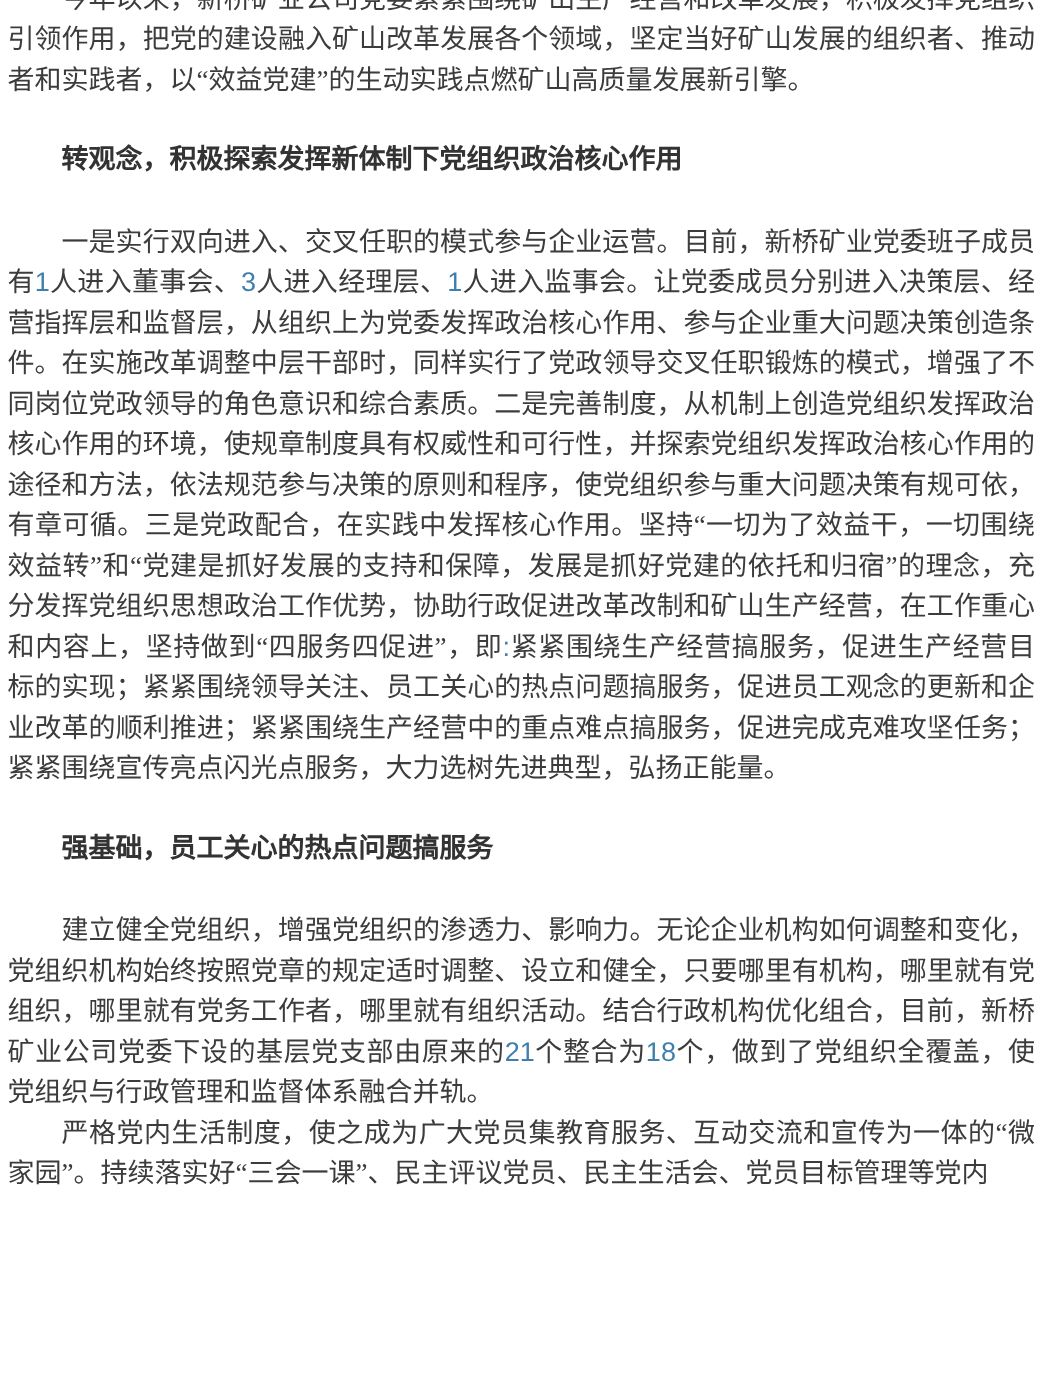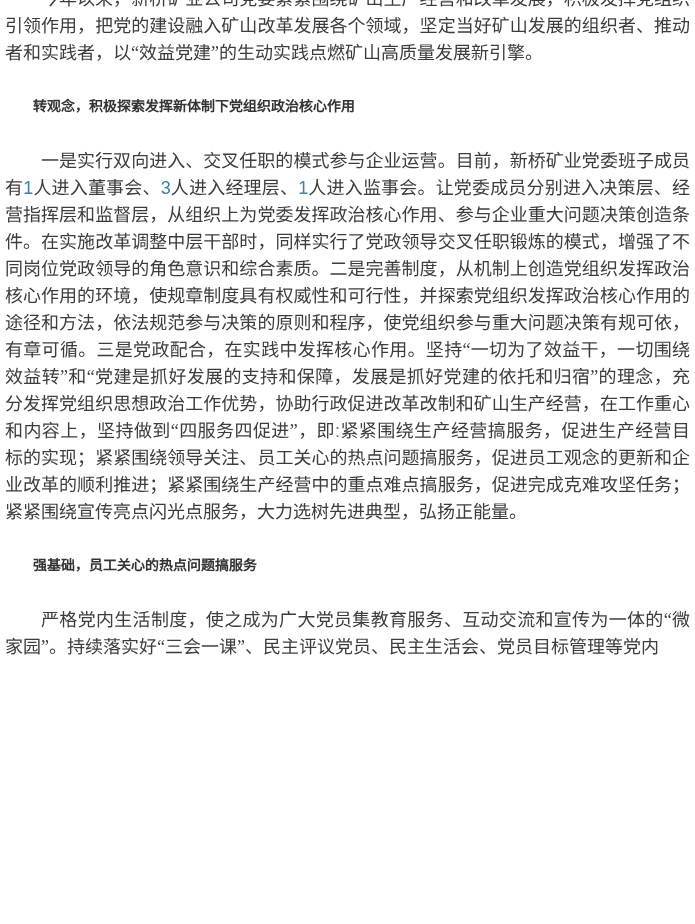--- a/index.html
+++ b/index.html
@@ -21,21 +21,21 @@
     font-size: 18px;
     line-height: 27px;
     color: var(--body-color, #3c3c3c);
     text-align: justify;
     text-indent: 2em;
     letter-spacing: 0;
   }
   .section-heading {
     margin: 26px 0 28px 0;
     font-family: "Liberation Serif", "DejaVu Serif", serif;
-    font-size: 14px;
+    font-size: 18px;
     line-height: 27px;
     font-weight: bold;
     color: var(--heading-color, #333333);
     text-align: left;
     text-indent: 2em;
   }
   .num {
     color: var(--accent-color, #3e7fae);
     font-family: "Liberation Sans", "DejaVu Sans", sans-serif;
   }
@@ -47,16 +47,17 @@
 
   <p class="body-para">今年以来，新桥矿业公司党委紧紧围绕矿山生产经营和改革发展，积极发挥党组织引领作用，把党的建设融入矿山改革发展各个领域，坚定当好矿山发展的组织者、推动者和实践者，以“效益党建”的生动实践点燃矿山高质量发展新引擎。</p>
 
   <h2 class="section-heading">转观念，积极探索发挥新体制下党组织政治核心作用</h2>
 
   <p class="body-para">一是实行双向进入、交叉任职的模式参与企业运营。目前，新桥矿业党委班子成员有<span class="num">1</span>人进入董事会、<span class="num">3</span>人进入经理层、<span class="num">1</span>人进入监事会。让党委成员分别进入决策层、经营指挥层和监督层，从组织上为党委发挥政治核心作用、参与企业重大问题决策创造条件。在实施改革调整中层干部时，同样实行了党政领导交叉任职锻炼的模式，增强了不同岗位党政领导的角色意识和综合素质。二是完善制度，从机制上创造党组织发挥政治核心作用的环境，使规章制度具有权威性和可行性，并探索党组织发挥政治核心作用的途径和方法，依法规范参与决策的原则和程序，使党组织参与重大问题决策有规可依，有章可循。三是党政配合，在实践中发挥核心作用。坚持“一切为了效益干，一切围绕效益转”和“党建是抓好发展的支持和保障，发展是抓好党建的依托和归宿”的理念，充分发挥党组织思想政治工作优势，协助行政促进改革改制和矿山生产经营，在工作重心和内容上，坚持做到“四服务四促进”，即<span class="num">:</span>紧紧围绕生产经营搞服务，促进生产经营目标的实现；紧紧围绕领导关注、员工关心的热点问题搞服务，促进员工观念的更新和企业改革的顺利推进；紧紧围绕生产经营中的重点难点搞服务，促进完成克难攻坚任务；紧紧围绕宣传亮点闪光点服务，大力选树先进典型，弘扬正能量。</p>
 
   <h2 class="section-heading">强基础，员工关心的热点问题搞服务</h2>
 
 
+  <p class="body-para">建立健全党组织，增强党组织的渗透力、影响力。无论企业机构如何调整和变化，党组织机构始终按照党章的规定适时调整、设立和健全，只要哪里有机构，哪里就有党组织，哪里就有党务工作者，哪里就有组织活动。结合行政机构优化组合，目前，新桥矿业公司党委下设的基层党支部由原来的<span class="num">21</span>个整合为<span class="num">18</span>个，做到了党组织全覆盖，使党组织与行政管理和监督体系融合并轨。</p>
 
   <p class="body-para">严格党内生活制度，使之成为广大党员集教育服务、互动交流和宣传为一体的“微家园”。持续落实好“三会一课”、民主评议党员、民主生活会、党员目标管理等党内</p>
 
 </div>
 
 </body></html>

